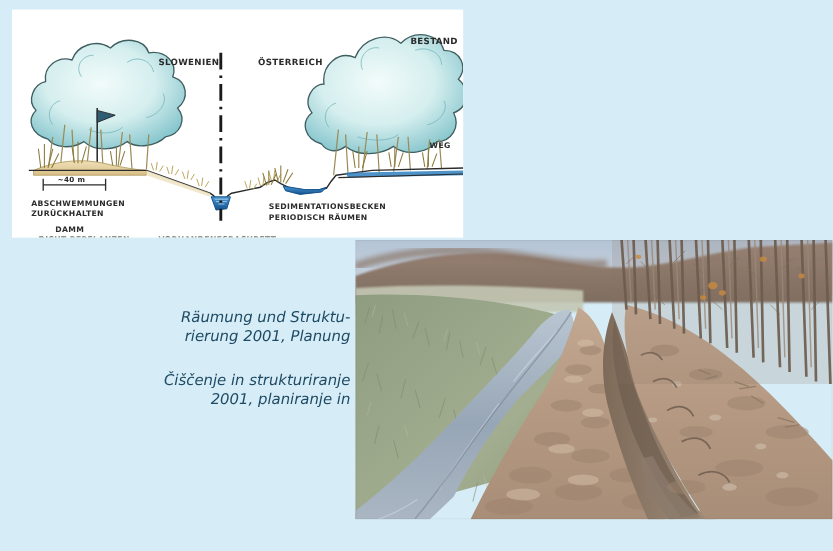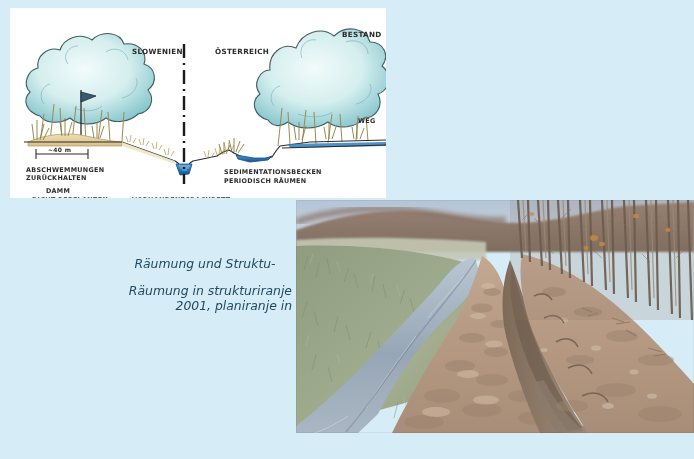--- a/index.html
+++ b/index.html
@@ -47,21 +47,21 @@
     top: 256px;
     width: 174px;
     text-align: right;
     color: #1e4a63;
     font-family: "DejaVu Sans", sans-serif;
     font-style: italic;
     font-size: 12.4px;
     line-height: 15.6px;
   }
   #caption .cap-block { margin: 0; }
-  #caption .cap-de { margin-bottom: 11px; text-align: center; }
+  #caption .cap-de { margin-bottom: 22px; }
 
   
   #photo {
     position: absolute;
     left: 296px;
     top: 200px;
     width: 398px;
     height: 233px;
     overflow: hidden;
   }
@@ -215,23 +215,24 @@
       <text class="hw" x="180" y="194" font-size="6.4">BACHBETT</text>
 
       <text class="hw" x="214" y="166" font-size="6.4">SEDIMENTATIONSBECKEN</text>
       <text class="hw" x="214" y="175" font-size="6.4">PERIODISCH RÄUMEN</text>
     </svg>
   </div>
 
   <div id="caption">
     <div class="cap-block cap-de">
       <div>Räumung und Struktu-</div>
+      <div>rierung 2001, Planung</div>
     </div>
     <div class="cap-block cap-sl">
-      <div>Räumung in strukturiranje</div>
+      <div>Čiščenje in strukturiranje</div>
       <div>2001, planiranje in</div>
     </div>
   </div>
 
   <div id="photo">
     <svg id="photo-svg" viewBox="0 0 398 233" xmlns="http://www.w3.org/2000/svg">
       <defs>
         <linearGradient id="skyG" x1="0" y1="0" x2="0" y2="1">
           <stop offset="0%" stop-color="#b4c4d6"></stop>
           <stop offset="100%" stop-color="#cdd6de"></stop>

